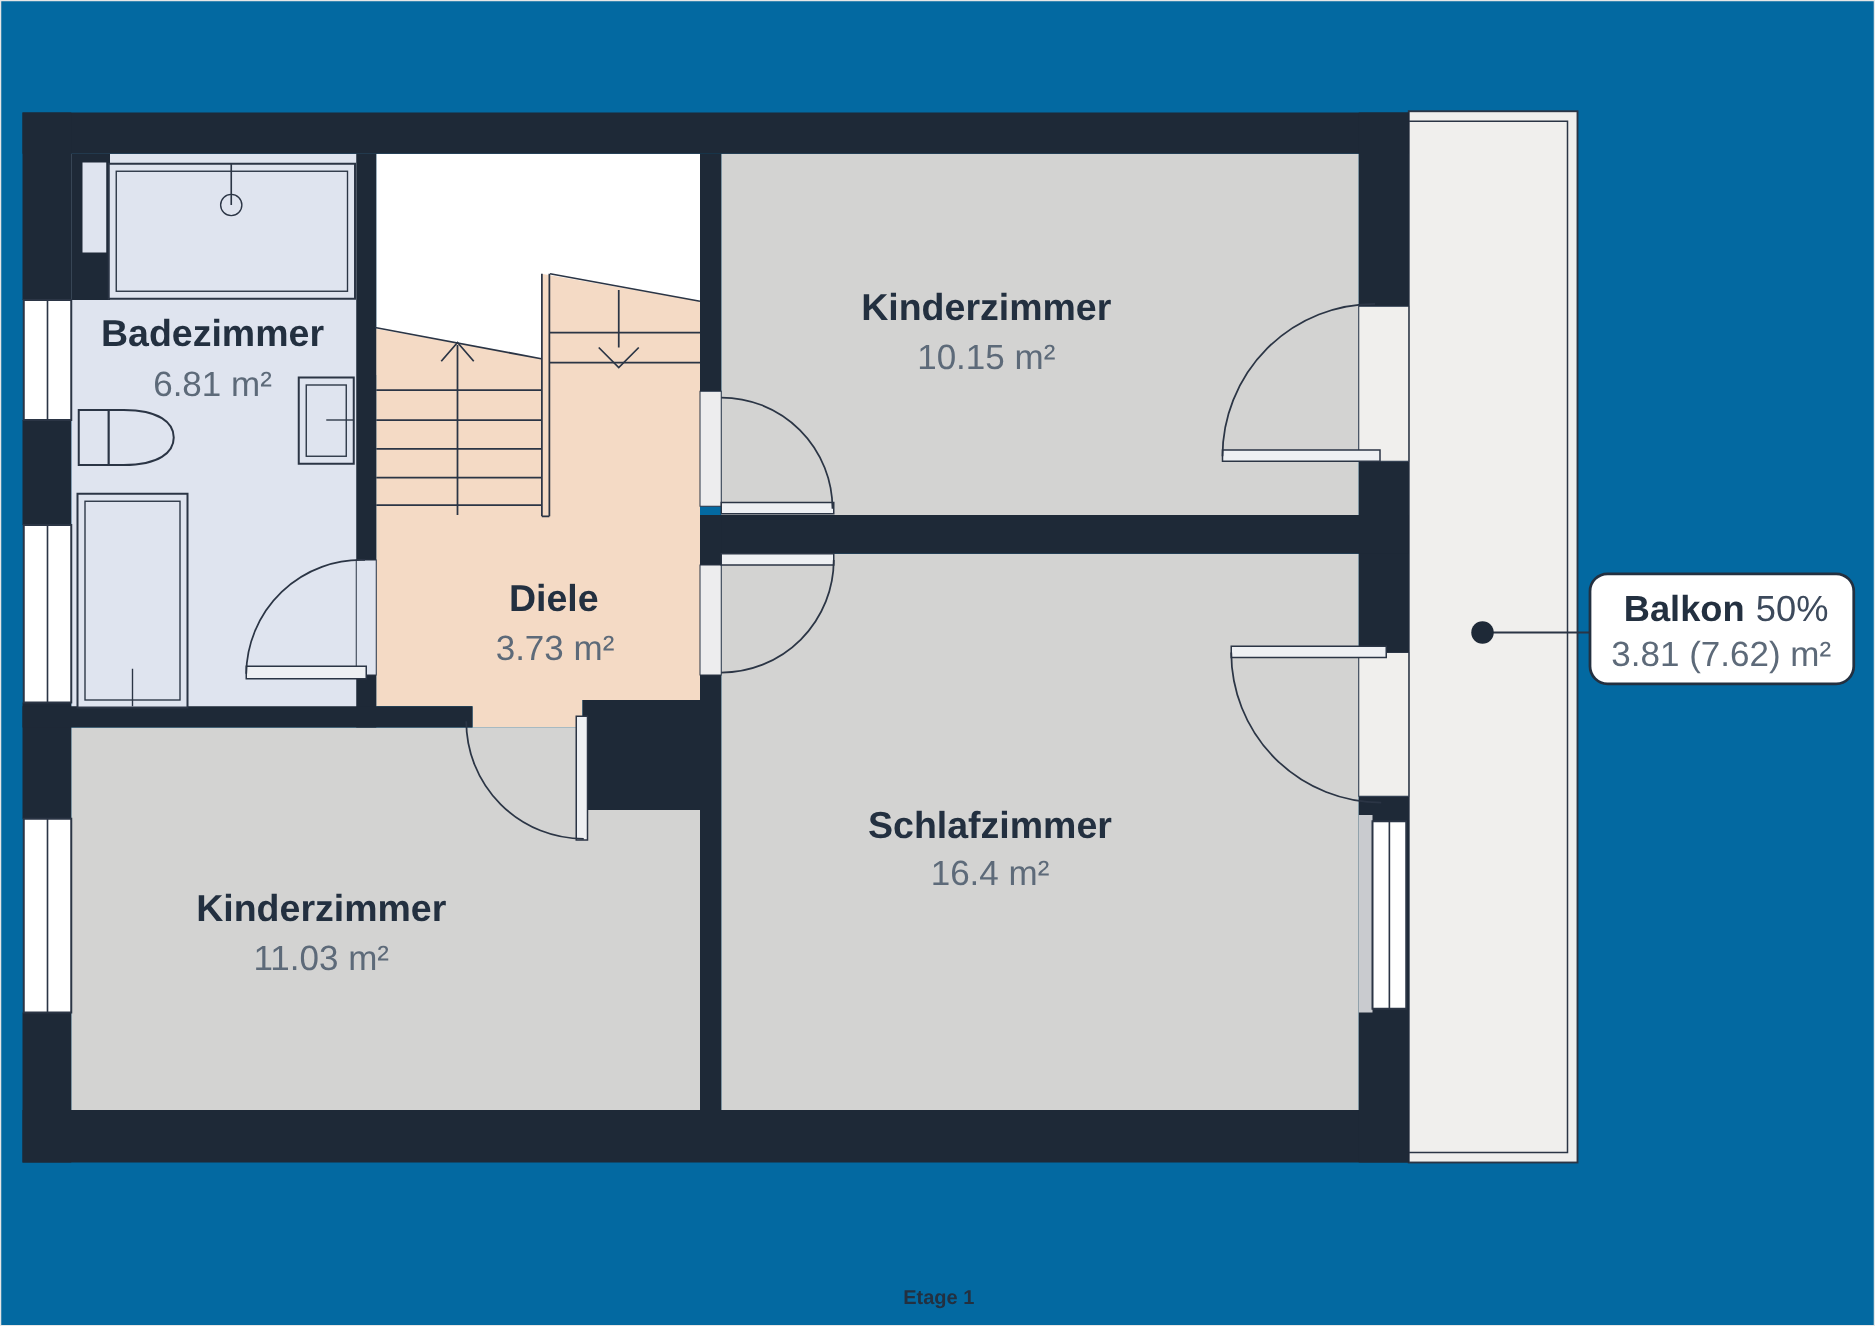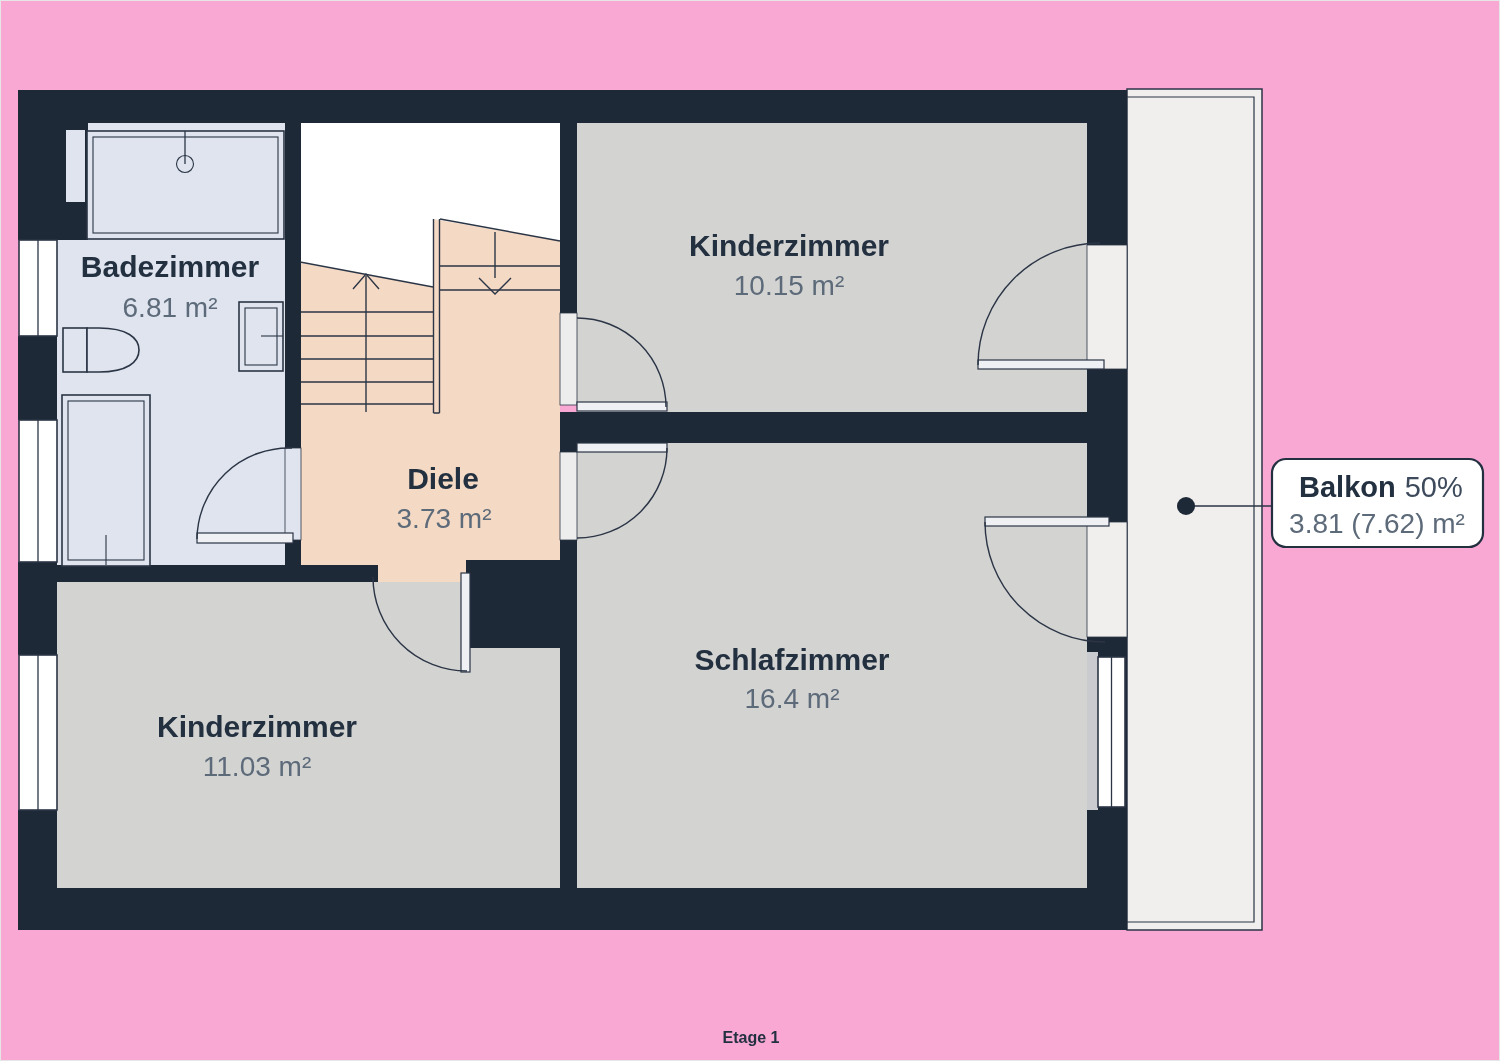--- a/index.html
+++ b/index.html
@@ -1,19 +1,19 @@
 <!DOCTYPE html>
 <html style="--wall: #1e2937; --line: #2b3545; --room: #d3d3d2; --bath: #dfe4ef; --diele: #f4dac5; --balcony: #f0efed; --sill: #c9cbcf; --opening: #ededee; --leaf: #eef0f3; --label: #233040; --share_text: #3d4a5c; --area_text: #5d6a79;"><head>
 <meta charset="utf-8">
 <style>
   html,body{margin:0;padding:0;background:#fff;}
   .page{
     position:relative;
     width:1500px;height:1061px;
-    background:#f9a8d4;
+    background:#0369a1;
     box-shadow: inset 0 0 0 1px #e6e6e6;
     font-family:"Liberation Sans", sans-serif;
   }
   svg{display:block;}
   .wall{fill:var(--wall);}
   .void{fill:#ffffff;}
   .floor-bath{fill:var(--bath);}
   .floor-gray{fill:var(--room);}
   .floor-diele{fill:var(--diele);}
   .floor-balcony{fill:var(--balcony);stroke:var(--line);stroke-width:1.5;}

